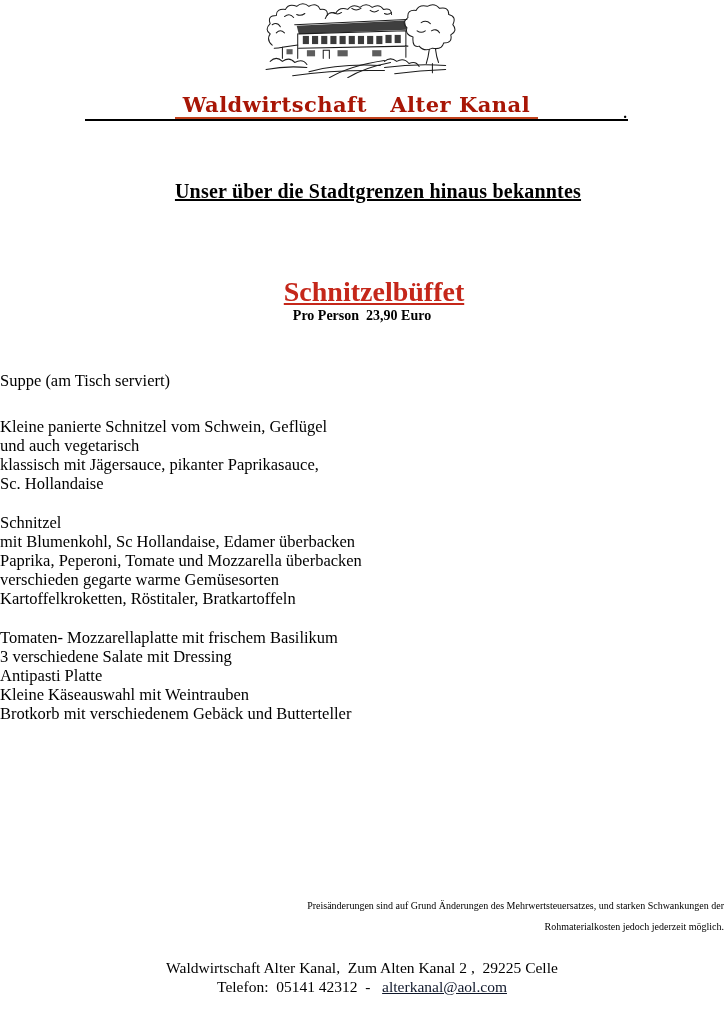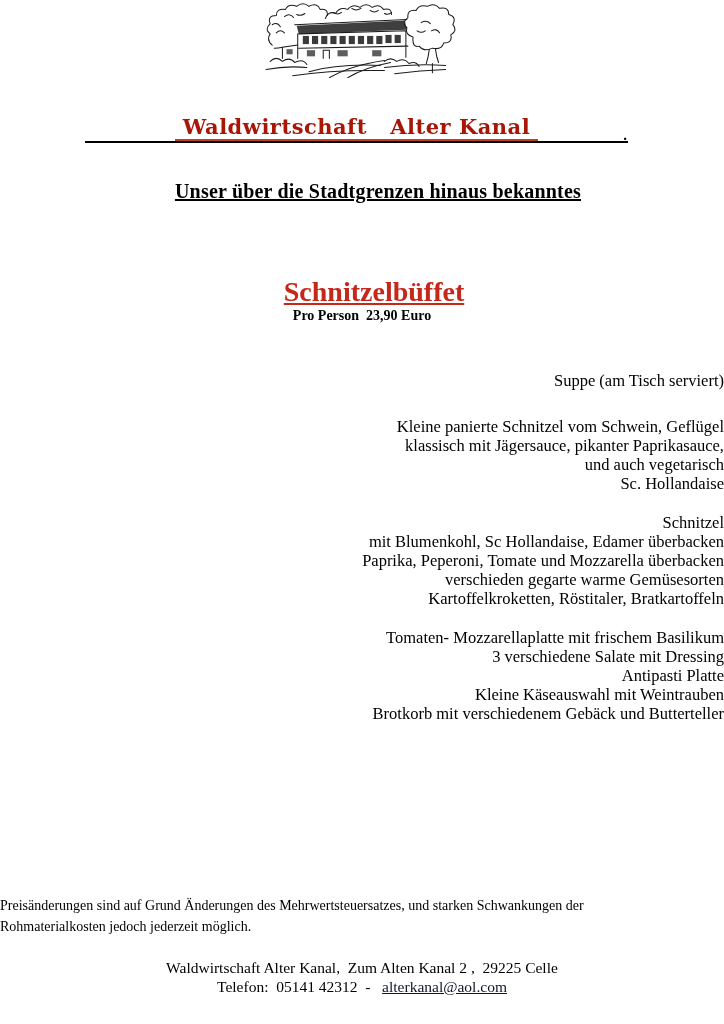--- a/index.html
+++ b/index.html
@@ -9,21 +9,21 @@
     font-family:"Liberation Serif", serif;color:#000;
   }
   .pre{white-space:pre-wrap;}
 
   
   .sketch-wrap{position:absolute;top:2px;left:262px;width:200px;height:76px;}
 
   
   .header-rule{
     position:absolute;top:93px;left:85px;width:543px;height:26px;
-    border-bottom:2px solid #000;text-align:center;margin-top:22px;
+    border-bottom:2px solid #000;text-align:center;
   }
   .restaurant-name{
     display:inline-block;position:relative;top:2px;margin-top:-2px;
     font-family:"DejaVu Serif", serif;font-weight:bold;font-size:21px;line-height:24px;
     color:#a81606;border-bottom:2px solid #c2411c;padding:0 8px;
     letter-spacing:0.5px;
   }
   .rule-period{
     position:absolute;right:1px;bottom:1px;font-weight:bold;font-size:15px;line-height:10px;
   }
@@ -39,29 +39,29 @@
     text-align:center;font-size:28px;font-weight:bold;color:#c5271a;
     text-decoration:underline;
   }
   .price-line{
     position:absolute;top:308px;left:0;width:100%;
     text-align:center;font-size:14px;font-weight:bold;
   }
 
   .menu-body{
     position:absolute;top:371px;left:0;width:100%;
-    text-align:right;font-size:16.5px;line-height:19px;
+    text-align:left;font-size:16.5px;line-height:19px;
   }
   .sec{margin:0 0 20px 0;}
   .sec-1{margin-bottom:27px;}
   .line{display:block;}
 
   .notice{
     position:absolute;top:895px;left:0;width:100%;
-    text-align:left;font-size:14px;line-height:21px;
+    text-align:right;font-size:10px;line-height:21px;
   }
   .address{
     position:absolute;top:958px;left:0;width:100%;
     text-align:center;font-size:15.5px;line-height:19px;
   }
   .email-link{color:#0f172a;text-decoration:underline;cursor:pointer;}
 
   .sketch-wrap svg{display:block;}
 </style>
 </head>
@@ -127,22 +127,22 @@
 
   <h2 class="menu-heading">Schnitzelbüffet</h2>
   <div class="price-line pre">Pro Person  23,90 Euro</div>
 
   <div class="menu-body">
     <p class="sec sec-1">
       <span class="line pre">Suppe (am Tisch serviert)</span>
     </p>
     <p class="sec">
       <span class="line pre">Kleine panierte Schnitzel vom Schwein, Geflügel</span>
+      <span class="line pre">und auch vegetarisch</span>
       <span class="line pre">klassisch mit Jägersauce, pikanter Paprikasauce,</span>
-      <span class="line pre">und auch vegetarisch</span>
       <span class="line pre">Sc. Hollandaise</span>
     </p>
     <p class="sec">
       <span class="line pre">Schnitzel</span>
       <span class="line pre">mit Blumenkohl, Sc Hollandaise, Edamer überbacken</span>
       <span class="line pre">Paprika, Peperoni, Tomate und Mozzarella überbacken</span>
       <span class="line pre">verschieden gegarte warme Gemüsesorten</span>
       <span class="line pre">Kartoffelkroketten, Röstitaler, Bratkartoffeln</span>
     </p>
     <p class="sec">

